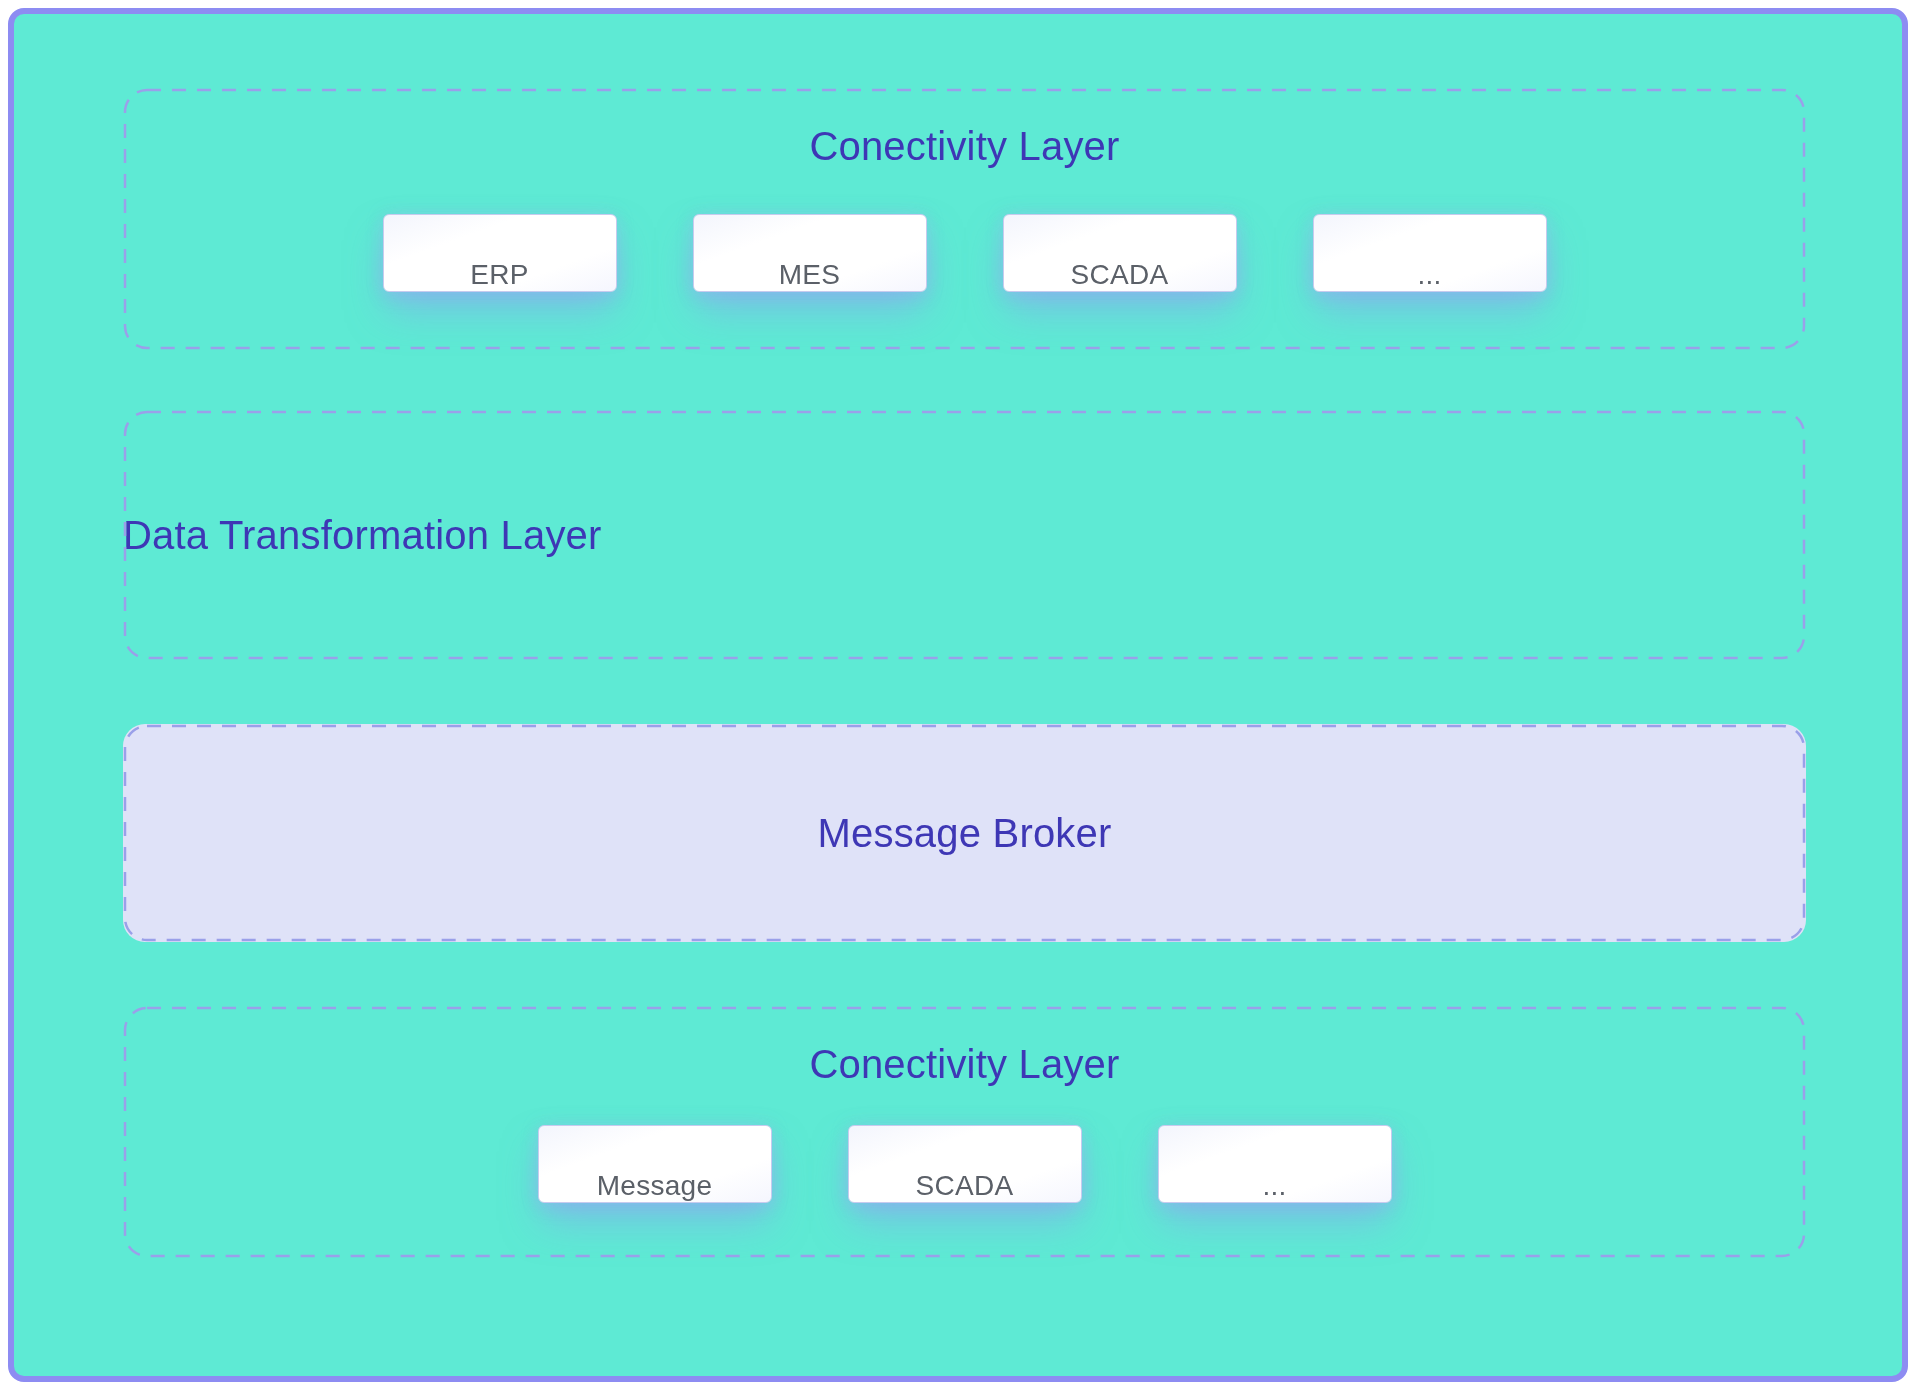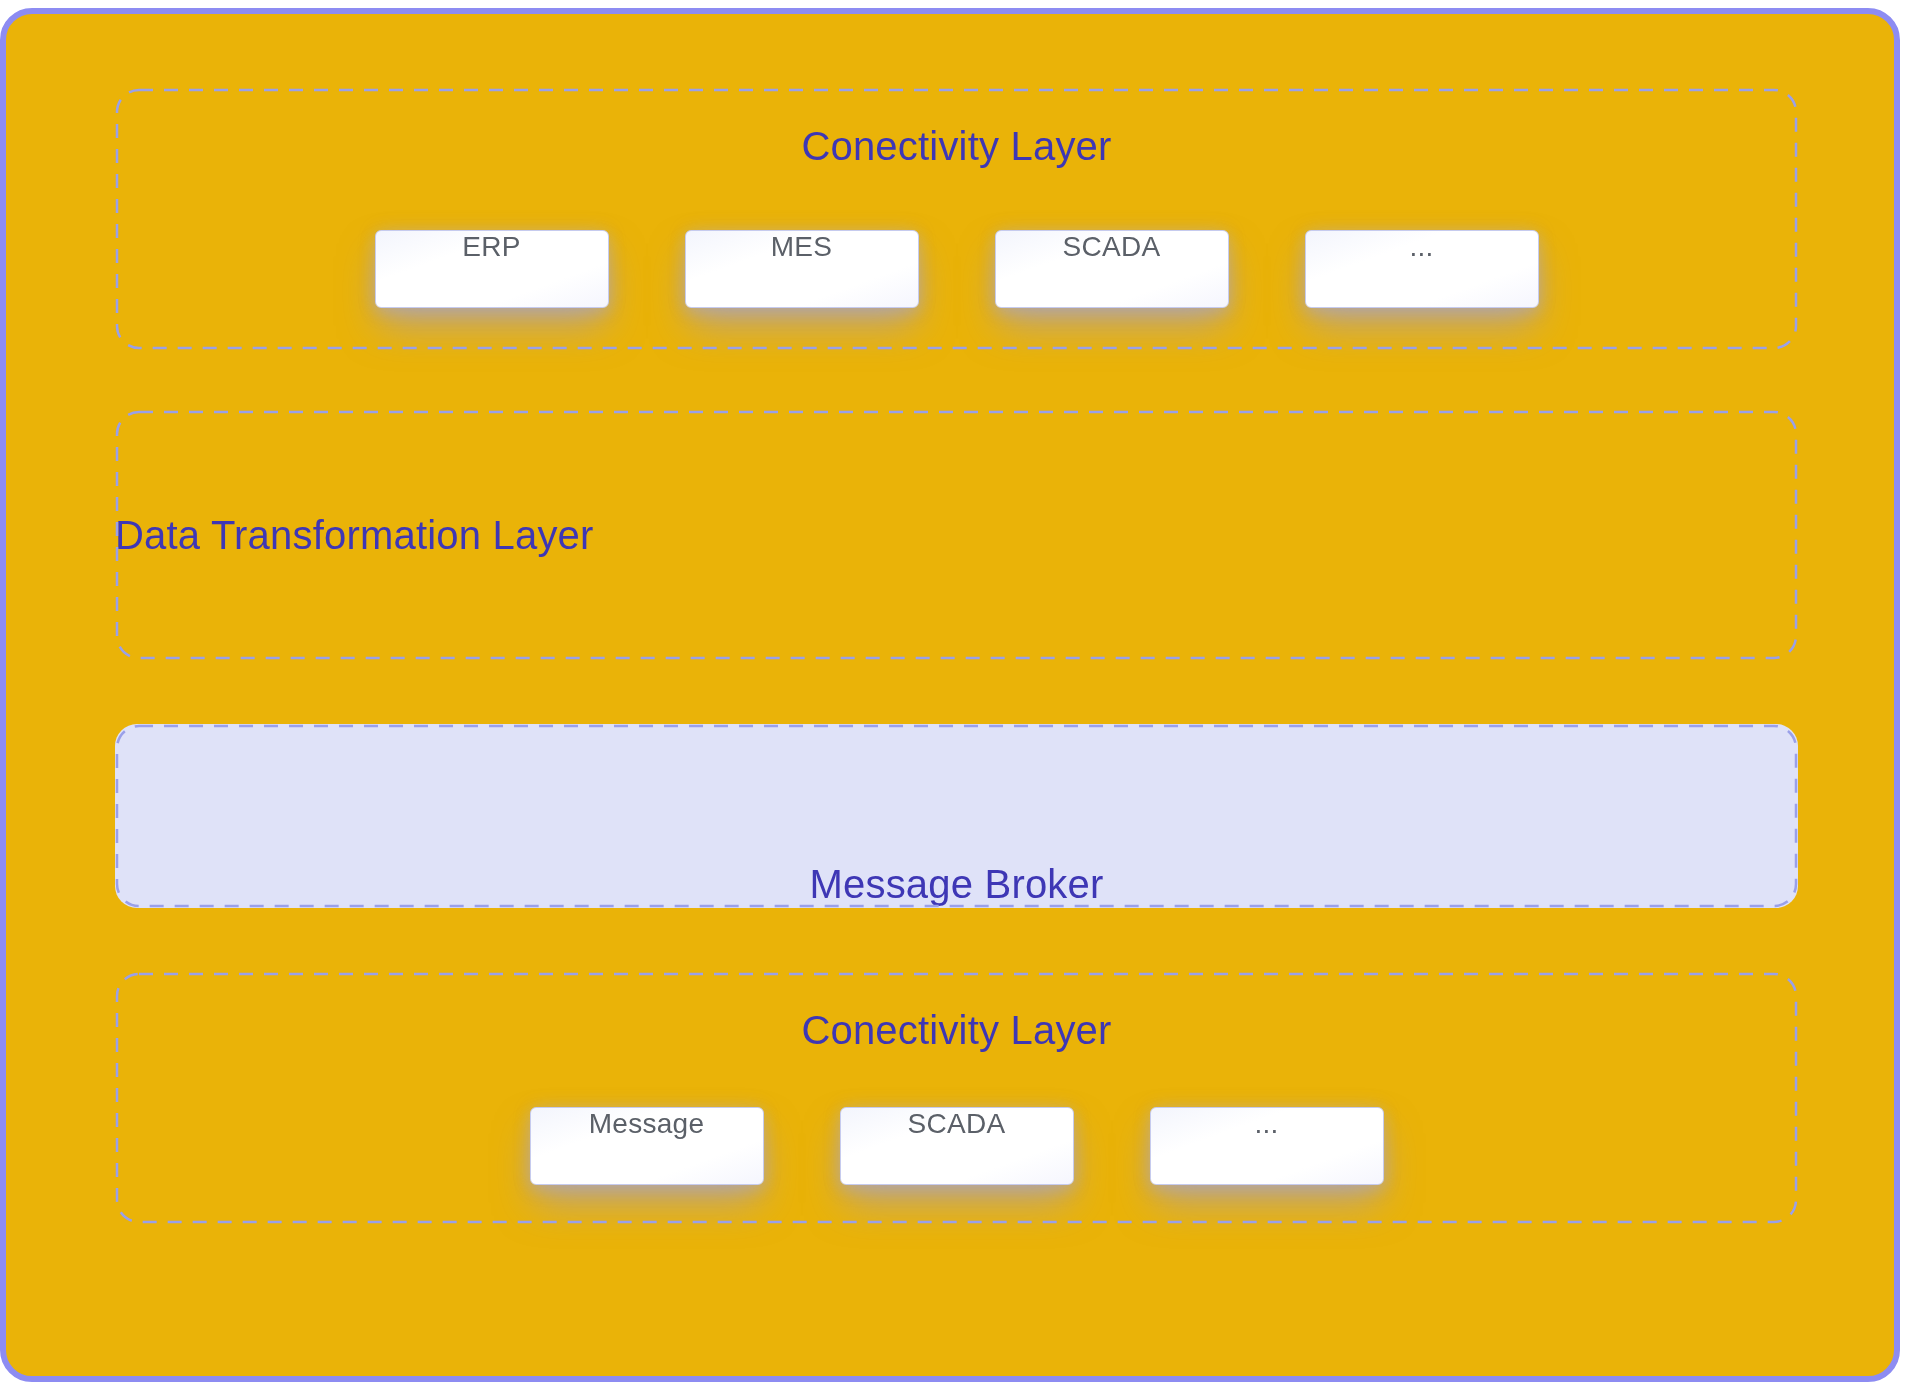--- a/index.html
+++ b/index.html
@@ -12,39 +12,39 @@
   }
   * { margin: 0; padding: 0; box-sizing: border-box; }
   html, body {
     width: 1920px; height: 1385px;
     background: #ffffff;
     font-family: "Liberation Sans", "DejaVu Sans", sans-serif;
     overflow: hidden;
   }
   .card {
     position: absolute;
-    left: 0; top: 8px;
+    left: 8px; top: 8px;
     width: 1900px; height: 1374px;
     border: 6px solid var(--card-border);
-    border-radius: 32px;
-    background: #eab308;
+    border-radius: 16px;
+    background: #5eead4;
   }
   .stack {
     position: absolute;
     left: 109px; top: 74px;
     width: 1683px;
   }
   .layer {
     position: relative;
     width: 1683px;
     border-radius: 22px;
   }
   .layer-connectivity-top { height: 262px; margin-bottom: 60px; }
   .layer-data-transformation { height: 250px; margin-bottom: 64px; display: flex; align-items: center; justify-content: flex-start; }
-  .layer-message-broker { height: 184px; margin-bottom: 64px; display: flex; align-items: flex-end; justify-content: center; background: var(--broker-fill); }
+  .layer-message-broker { height: 218px; margin-bottom: 64px; display: flex; align-items: center; justify-content: center; background: var(--broker-fill); }
   .layer-connectivity-bottom { height: 252px; }
   .dash-border {
     position: absolute; inset: 0;
     width: 100%; height: 100%;
     pointer-events: none;
   }
   .dash-border rect {
     fill: none;
     stroke: var(--dash);
     stroke-width: 2.5;
@@ -64,29 +64,28 @@
   .layer-connectivity-bottom .layer-title { padding-top: 34px; }
   .box-row {
     display: flex;
     justify-content: center;
     gap: 76px;
   }
   .row-top { margin-top: 44px; }
   .row-bottom { margin-top: 37px; }
   .sys-box {
     width: 234px; height: 78px;
-    display: flex; align-items: flex-start; justify-content: center;
+    display: flex; align-items: flex-end; justify-content: center;
     border: 1px solid var(--box-border);
     border-radius: 6px;
     background: linear-gradient(160deg, #f3f5fd 0%, #ffffff 32%, #ffffff 72%, #f5f6fe 100%);
     box-shadow:
       0 22px 38px -4px rgba(145, 153, 246, 0.50),
       0 6px 16px rgba(160, 168, 248, 0.25),
       0 0 18px rgba(170, 177, 250, 0.22);
-    margin-top: 16px;
   }
   .sys-box span {
     color: var(--box-text);
     font-size: 28px;
     letter-spacing: 0.3px;
   }
 </style>
 </head>
 <body>
 

